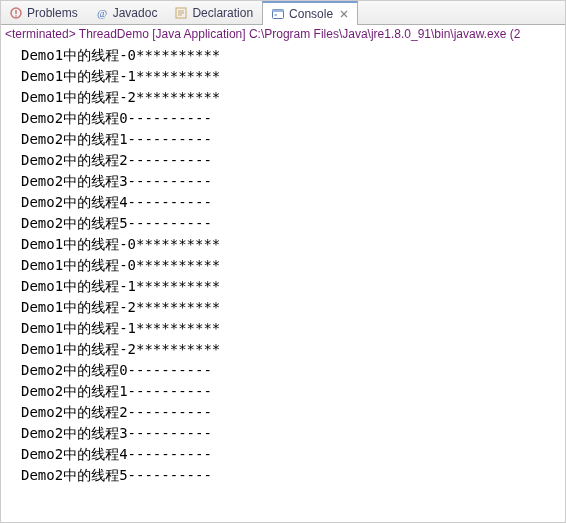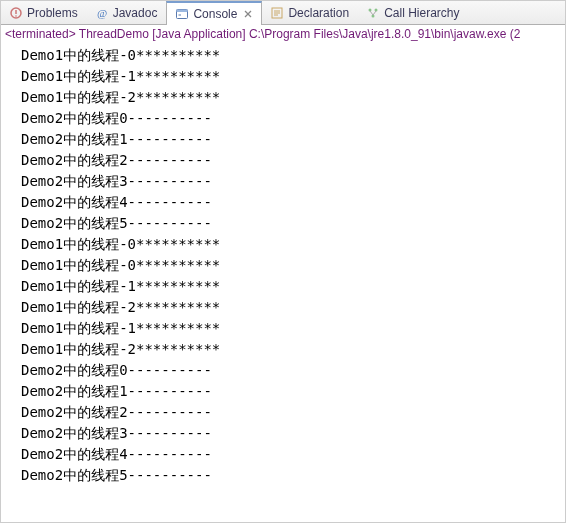--- a/index.html
+++ b/index.html
@@ -83,58 +83,46 @@
     <span>Problems</span>
   </div>
   <div class="tab">
     <span class="icon">
       <svg width="14" height="14" viewBox="0 0 14 14">
           <text x="7" y="11" text-anchor="middle" font-size="11" font-style="italic" fill="#4a7abf" font-family="serif">@</text>
         </svg>
     </span>
     <span>Javadoc</span>
   </div>
+  <div class="tab">
+    <span class="icon">
+      <svg width="14" height="14" viewBox="0 0 14 14">
+          <rect x="2" y="2" width="10" height="10" fill="none" stroke="#c9a868" stroke-width="1"></rect>
+          <line x1="4" y1="5" x2="10" y2="5" stroke="#c9a868"></line>
+          <line x1="4" y1="7" x2="10" y2="7" stroke="#c9a868"></line>
+          <line x1="4" y1="9" x2="8" y2="9" stroke="#c9a868"></line>
+        </svg>
+    </span>
+    <span>Declaration</span>
+  </div>
   <div class="tab active">
     <span class="icon">
       <svg width="14" height="14" viewBox="0 0 14 14">
           <rect x="1.5" y="2.5" width="11" height="9" rx="1" fill="#fff" stroke="#5a7aaf" stroke-width="1"></rect>
           <rect x="1.5" y="2.5" width="11" height="2.5" fill="#9bb8e0"></rect>
           <line x1="3.5" y1="8" x2="6" y2="8" stroke="#5a7aaf" stroke-width="1"></line>
         </svg>
     </span>
     <span>Console</span>
     <span class="close">
       <svg width="10" height="10" viewBox="0 0 10 10">
           <line x1="2" y1="2" x2="8" y2="8" stroke="#888" stroke-width="1.2"></line>
           <line x1="8" y1="2" x2="2" y2="8" stroke="#888" stroke-width="1.2"></line>
         </svg>
     </span>
-  </div>
-  <div class="tab">
-    <span class="icon">
-      <svg width="14" height="14" viewBox="0 0 14 14">
-          <rect x="2" y="2" width="10" height="10" fill="none" stroke="#c9a868" stroke-width="1"></rect>
-          <line x1="4" y1="5" x2="10" y2="5" stroke="#c9a868"></line>
-          <line x1="4" y1="7" x2="10" y2="7" stroke="#c9a868"></line>
-          <line x1="4" y1="9" x2="8" y2="9" stroke="#c9a868"></line>
-        </svg>
-    </span>
-    <span>Declaration</span>
-  </div>
-  <div class="tab">
-    <span class="icon">
-      <svg width="14" height="14" viewBox="0 0 14 14">
-          <circle cx="4" cy="4" r="1.5" fill="#8bc48b"></circle>
-          <circle cx="10" cy="4" r="1.5" fill="#8bc48b"></circle>
-          <circle cx="7" cy="10" r="1.5" fill="#8bc48b"></circle>
-          <line x1="4" y1="5" x2="7" y2="9" stroke="#aaa"></line>
-          <line x1="10" y1="5" x2="7" y2="9" stroke="#aaa"></line>
-        </svg>
-    </span>
-    <span>Call Hierarchy</span>
   </div>
 </div>
 
 <div class="status-line">&lt;terminated&gt; ThreadDemo [Java Application] C:\Program Files\Java\jre1.8.0_91\bin\javaw.exe (2</div>
 
 <div class="console-output" id="console-out">
     <div class="console-line">Demo1中的线程-0**********</div>
     <div class="console-line">Demo1中的线程-1**********</div>
     <div class="console-line">Demo1中的线程-2**********</div>
     <div class="console-line">Demo2中的线程0----------</div>

